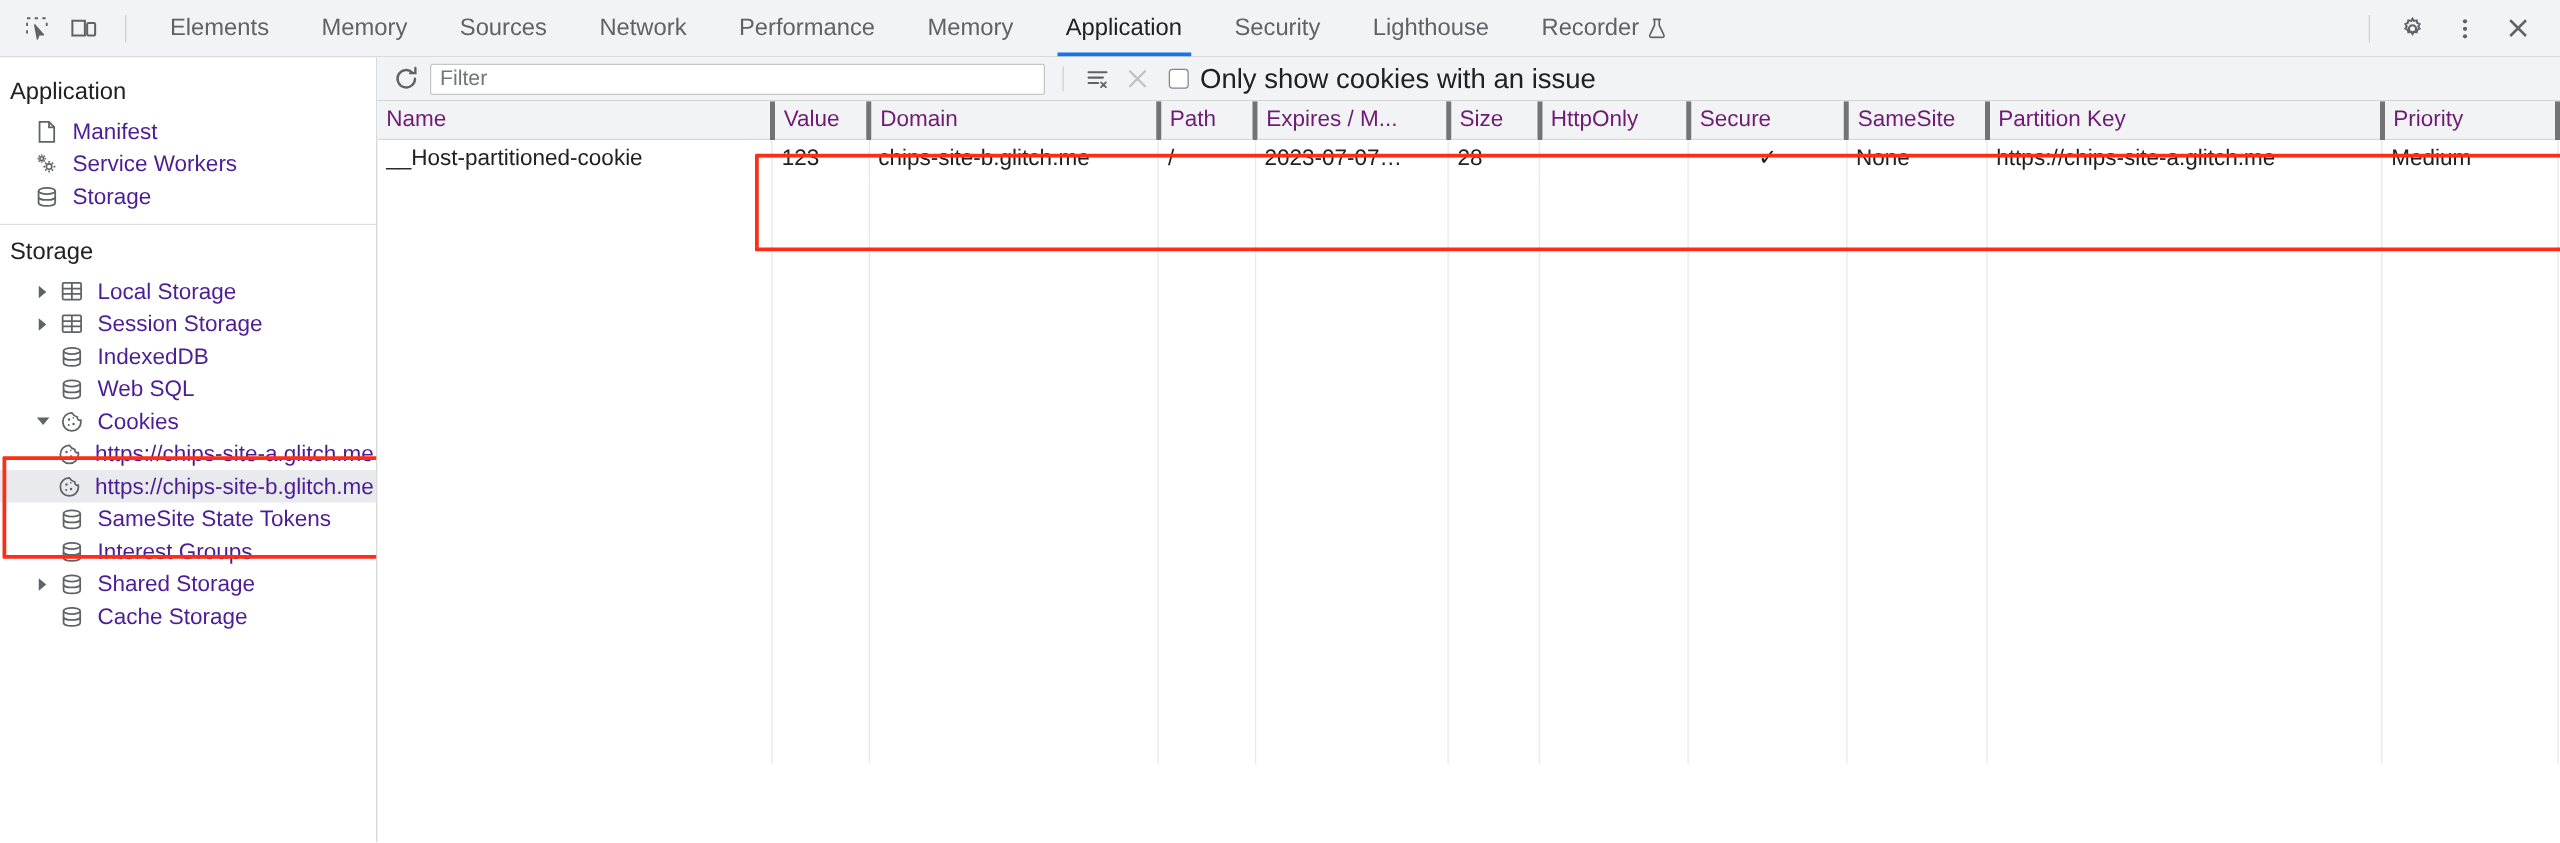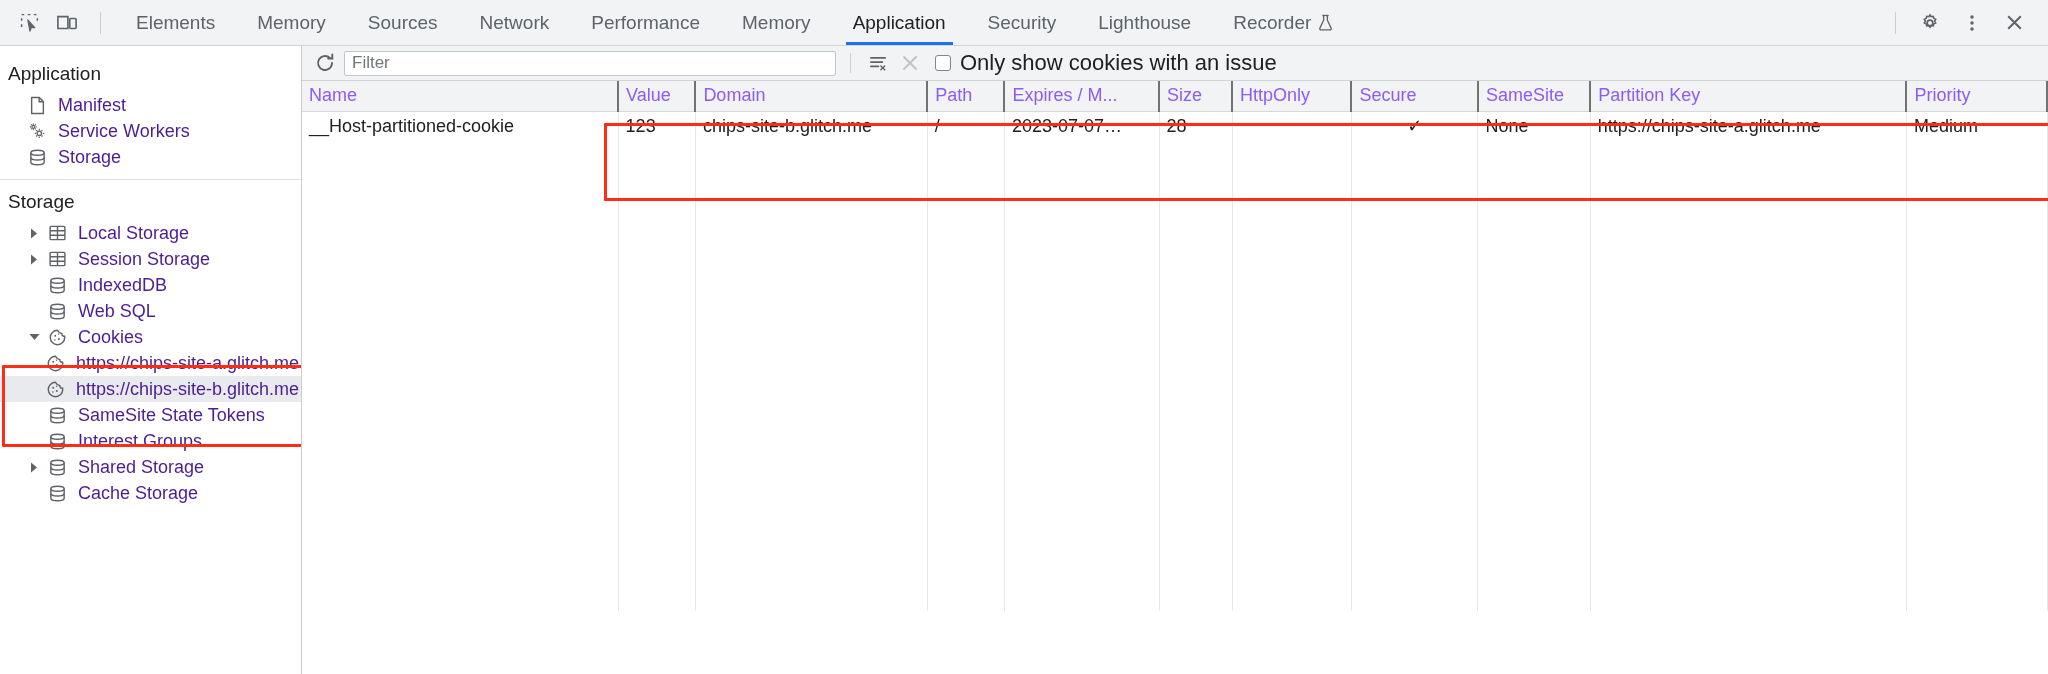--- a/index.html
+++ b/index.html
@@ -124,25 +124,25 @@
   .fb-check { display:flex; align-items:center; gap:9px; margin-left: 6px; }
   .cbox { width:16px; height:16px; border:1.5px solid #80868b; border-radius:3px; background:#fff; flex:0 0 auto; }
   .fb-check-label { font-size: 22px; color: #202124; white-space: nowrap; }
 
   
   .tablewrap { flex: 1; overflow: hidden; }
   table.cookies { width: 100%; border-collapse: collapse; table-layout: fixed; }
   table.cookies th {
     background: #f1f3f4;
     font-weight: normal;
-    font-size: 18px; color: #8b5cf6;
+    font-size: 18px; color: #701a75;
     text-align: left;
     height: 30px;
     padding: 0 7px;
-    border-right: 2px solid #737373;
+    border-right: 4px solid #737373;
     border-bottom: 1px solid #d7d8da;
     white-space: nowrap; overflow: hidden; text-overflow: ellipsis;
   }
   table.cookies td {
     font-size: 18px; color: #202124;
     height: 30px;
     padding: 0 7px;
     border-right: 1px solid #e8e8e8;
     white-space: nowrap; overflow: hidden; text-overflow: ellipsis;
     vertical-align: middle;

